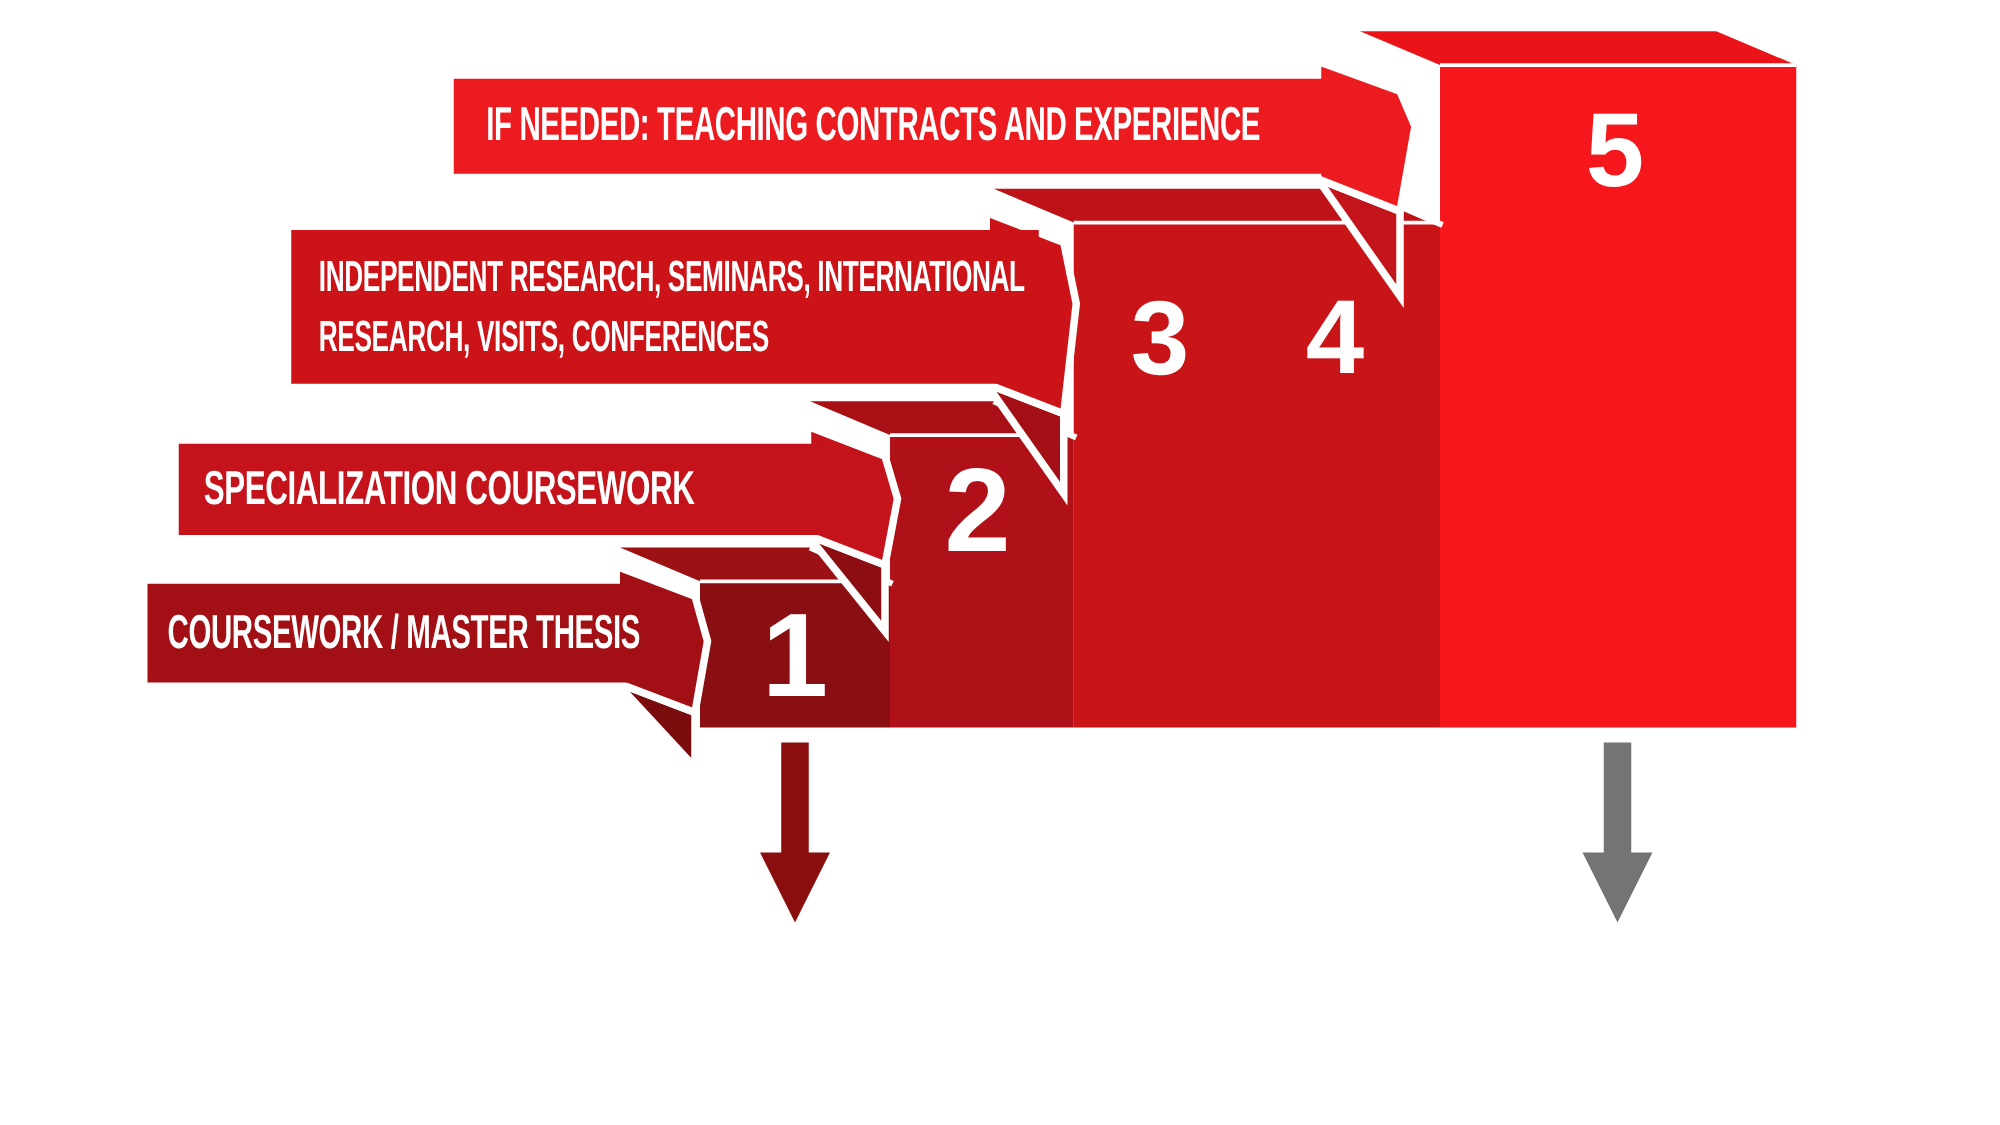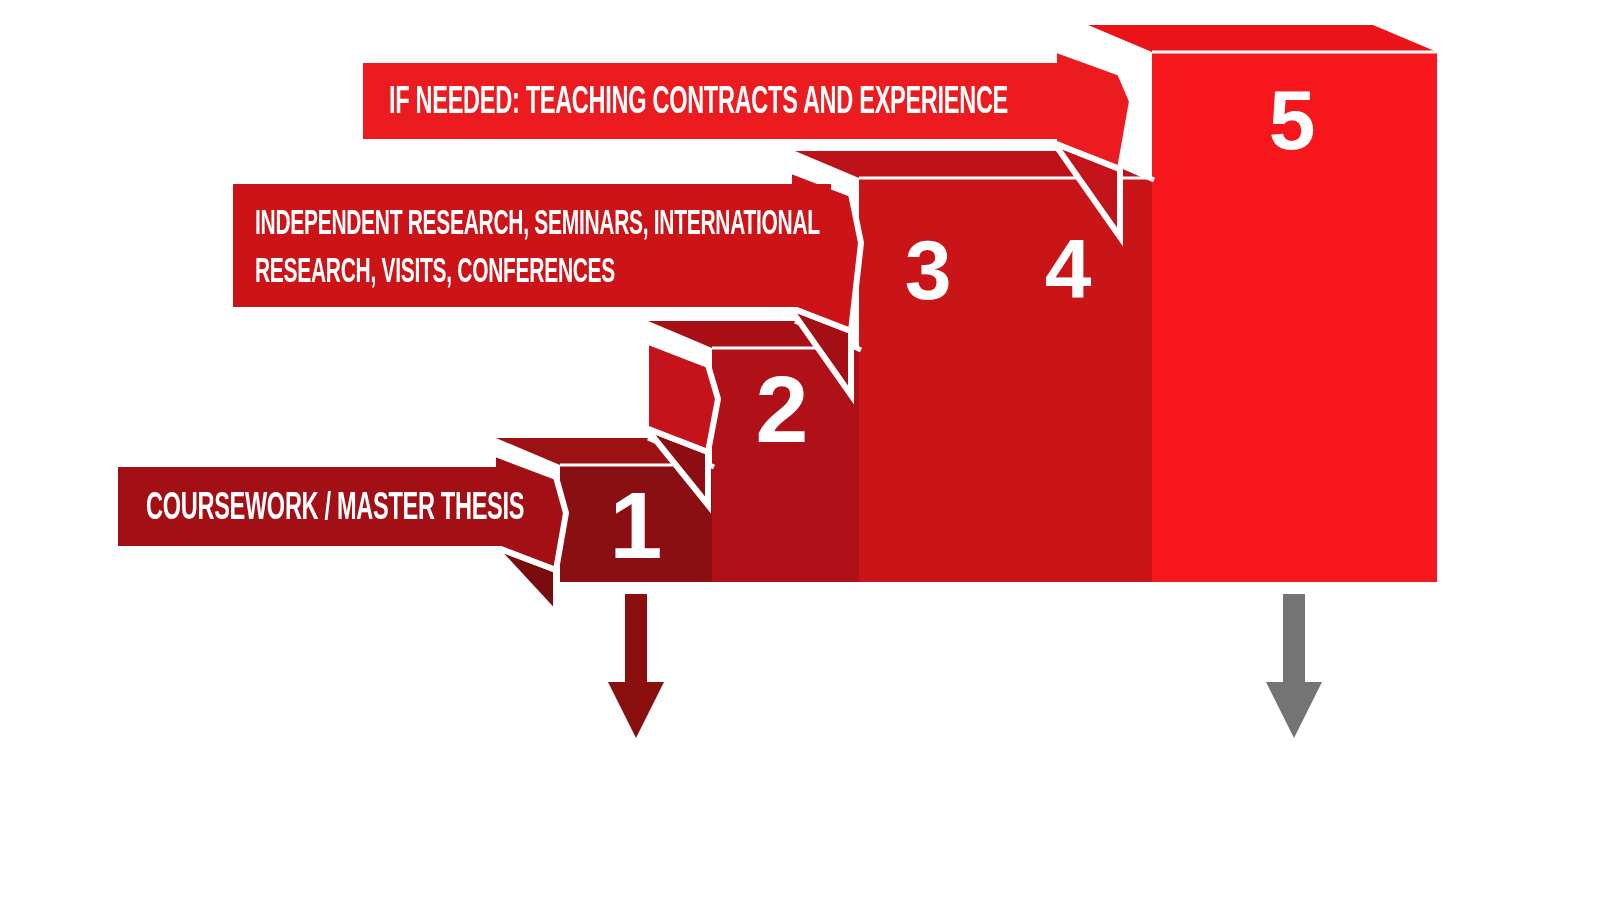--- a/index.html
+++ b/index.html
@@ -79,22 +79,25 @@
     <span class="cond">IF NEEDED: TEACHING CONTRACTS AND EXPERIENCE</span>
   </div>
 
   <div class="band b2" style="left: 207px; top: 184px; width: 576px; height: 123px; padding-left: 22px; background: rgb(203, 19, 24); margin-left: 26px;">
     <span class="cond">
       <span style="display:block;">INDEPENDENT RESEARCH, SEMINARS, INTERNATIONAL</span>
       <span style="display:block;">RESEARCH, VISITS, CONFERENCES</span>
     </span>
   </div>
 
+  <div class="band b3" style="left: 143px; top: 355px; width: 497px; height: 73px; padding-left: 20px; background: rgb(196, 19, 27);">
+    <span class="cond">SPECIALIZATION COURSEWORK</span>
+  </div>
 
-  <div class="band b4" style="left: 118px; top: 467px; width: 369px; height: 79px; padding-left: 28px; background: rgb(162, 16, 21);">
+  <div class="band b4" style="left: 118px; top: 467px; width: 369px; height: 79px; padding-left: 16px; background: rgb(162, 16, 21);">
     <span class="cond">COURSEWORK / MASTER THESIS</span>
   </div>
 
   <div class="stepnum n-big" style="left: 576px; top: 478px; color: rgb(255, 255, 255);">1</div>
   <div class="stepnum n-big" style="left: 722px; top: 362px; color: rgb(255, 255, 255);">2</div>
   <div class="stepnum n-mid" style="left: 868px; top: 228px; color: rgb(255, 255, 255);">3</div>
   <div class="stepnum n-mid" style="left: 1008px; top: 227px; color: rgb(255, 255, 255);">4</div>
   <div class="stepnum n-mid" style="left: 1232px; top: 78px; color: rgb(255, 255, 255);">5</div>
 
   <div class="exit" style="left: 546px; top: 764px; width: 180px; color: rgb(235, 27, 35);">

